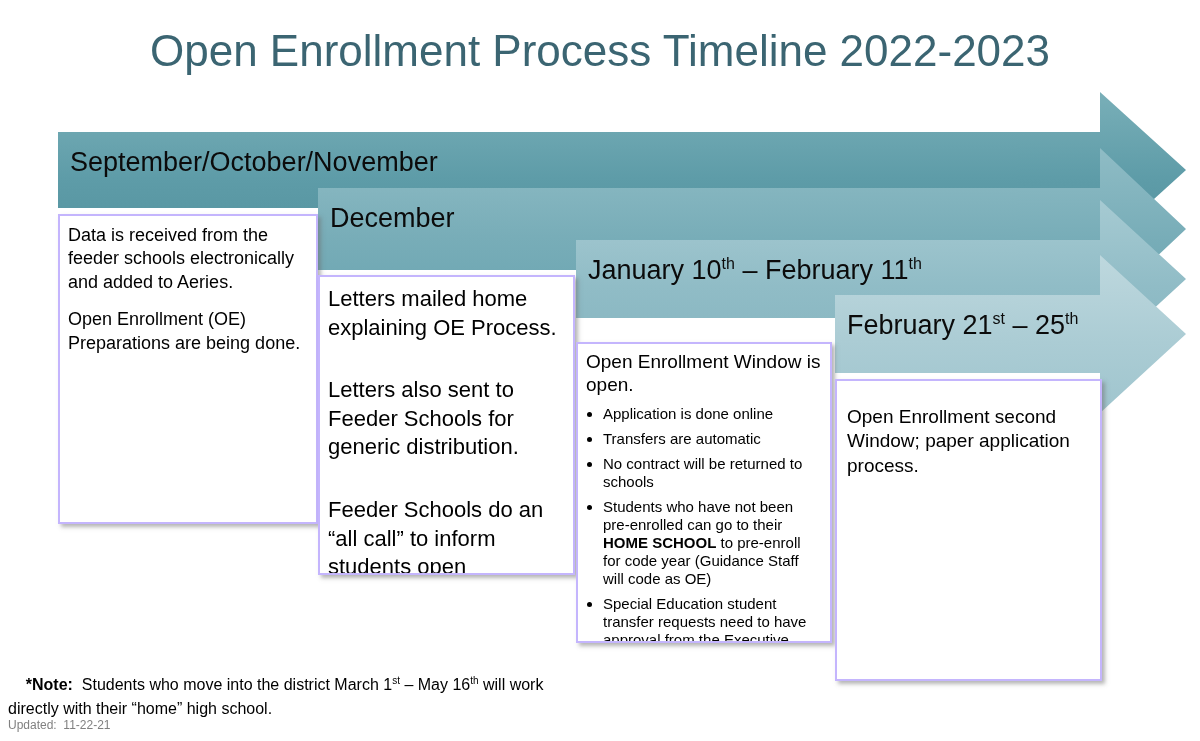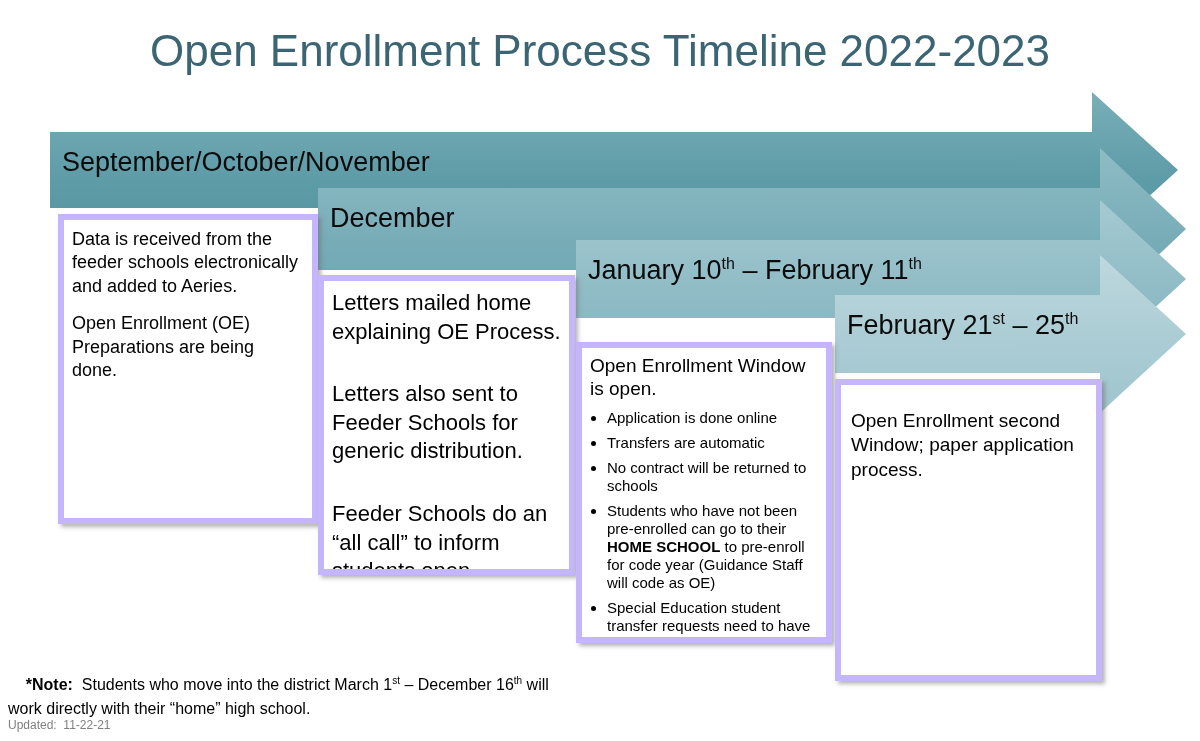--- a/index.html
+++ b/index.html
@@ -12,37 +12,37 @@
     font-size:44px; font-weight:400; color:#3B6572; margin:0; letter-spacing:0;
   }
   
   .arrow {
     position:absolute;
     clip-path:polygon(0 40px, calc(100% - 86px) 40px, calc(100% - 86px) 0,
                       100% 50%, calc(100% - 86px) 100%,
                       calc(100% - 86px) calc(100% - 40px), 0 calc(100% - 40px));
     filter:drop-shadow(3px 3px 3px rgba(90,90,90,0.45));
   }
-  .arrow1 { left:50px;  top:84px;  width:1128px; height:156px; z-index:1;
+  .arrow1 { left:58px;  top:84px;  width:1128px; height:156px; z-index:1;
             background:linear-gradient(to bottom,#79AFB8 0%,#5E9CA8 55%,#54929E 100%); }
   .arrow2 { left:318px; top:140px; width:868px;  height:162px; z-index:2;
             background:linear-gradient(to bottom,#8FBCC5 0%,#78ADB8 55%,#6BA5B1 100%); }
   .arrow3 { left:576px; top:192px; width:610px;  height:158px; z-index:3;
             background:linear-gradient(to bottom,#A6CAD2 0%,#90BCC6 55%,#86B5C0 100%); }
   .arrow4 { left:835px; top:247px; width:351px;  height:158px; z-index:4;
             background:linear-gradient(to bottom,#BED8DE 0%,#ABCCD4 55%,#9FC5CE 100%); }
   .arrow-label {
     position:absolute; left:12px; top:56px; font-size:27px; line-height:1.1;
     color:#0b0b0b; white-space:nowrap;
   }
   .arrow-label sup { font-size:16px; vertical-align:super; line-height:0; }
   
   .box {
     position:absolute; box-sizing:border-box; background:#ffffff;
-    border:6px solid #c4b5fd; box-shadow:3px 3px 4px rgba(110,110,110,0.5);
+    border:2px solid #c4b5fd; box-shadow:3px 3px 4px rgba(110,110,110,0.5);
     z-index:5; overflow:hidden;
   }
   .box p { margin:0; }
   .box1 { left:58px;  top:206px; width:260px; height:310px; padding:8px 8px; font-size:18px; line-height:1.3; }
   .box1 p { margin-bottom:14px; }
   .box2 { left:318px; top:267px; width:257px; height:300px; padding:8px 8px; font-size:22px; line-height:1.3; }
   .box2 p { margin-bottom:34px; }
   .box3 { left:576px; top:334px; width:256px; height:301px; padding:6px 8px; }
   .box3 .box3-heading { font-size:19px; line-height:1.22; margin:0 0 9px 0; }
   .box3 ul { margin:0; padding-left:17px; list-style-type:disc; }
@@ -110,18 +110,18 @@
       <li><span>Students who have not been pre-enrolled can go to their </span><b>HOME SCHOOL</b><span> to pre-enroll for code year (Guidance Staff will code as OE)</span></li>
       <li><span>Special Education student transfer requests need to have approval from the Executive Director of Special Education</span></li>
     </ul>
   </div>
 
   <div class="box box4">
     <p>Open Enrollment second Window; paper application process.</p>
   </div>
 
   <div class="footnote">
-    <b>*Note:</b><span>  Students who move into the district March 1</span><sup>st</sup><span> – December 16</span><sup>th</sup><span> will work directly with their “home” high school.</span>
+    <b>*Note:</b><span>  Students who move into the district March 1</span><sup>st</sup><span> – May 16</span><sup>th</sup><span> will work directly with their “home” high school.</span>
   </div>
 
   <div class="updated">Updated:  11-22-21</div>
 
 </div>
 
 </body></html>

